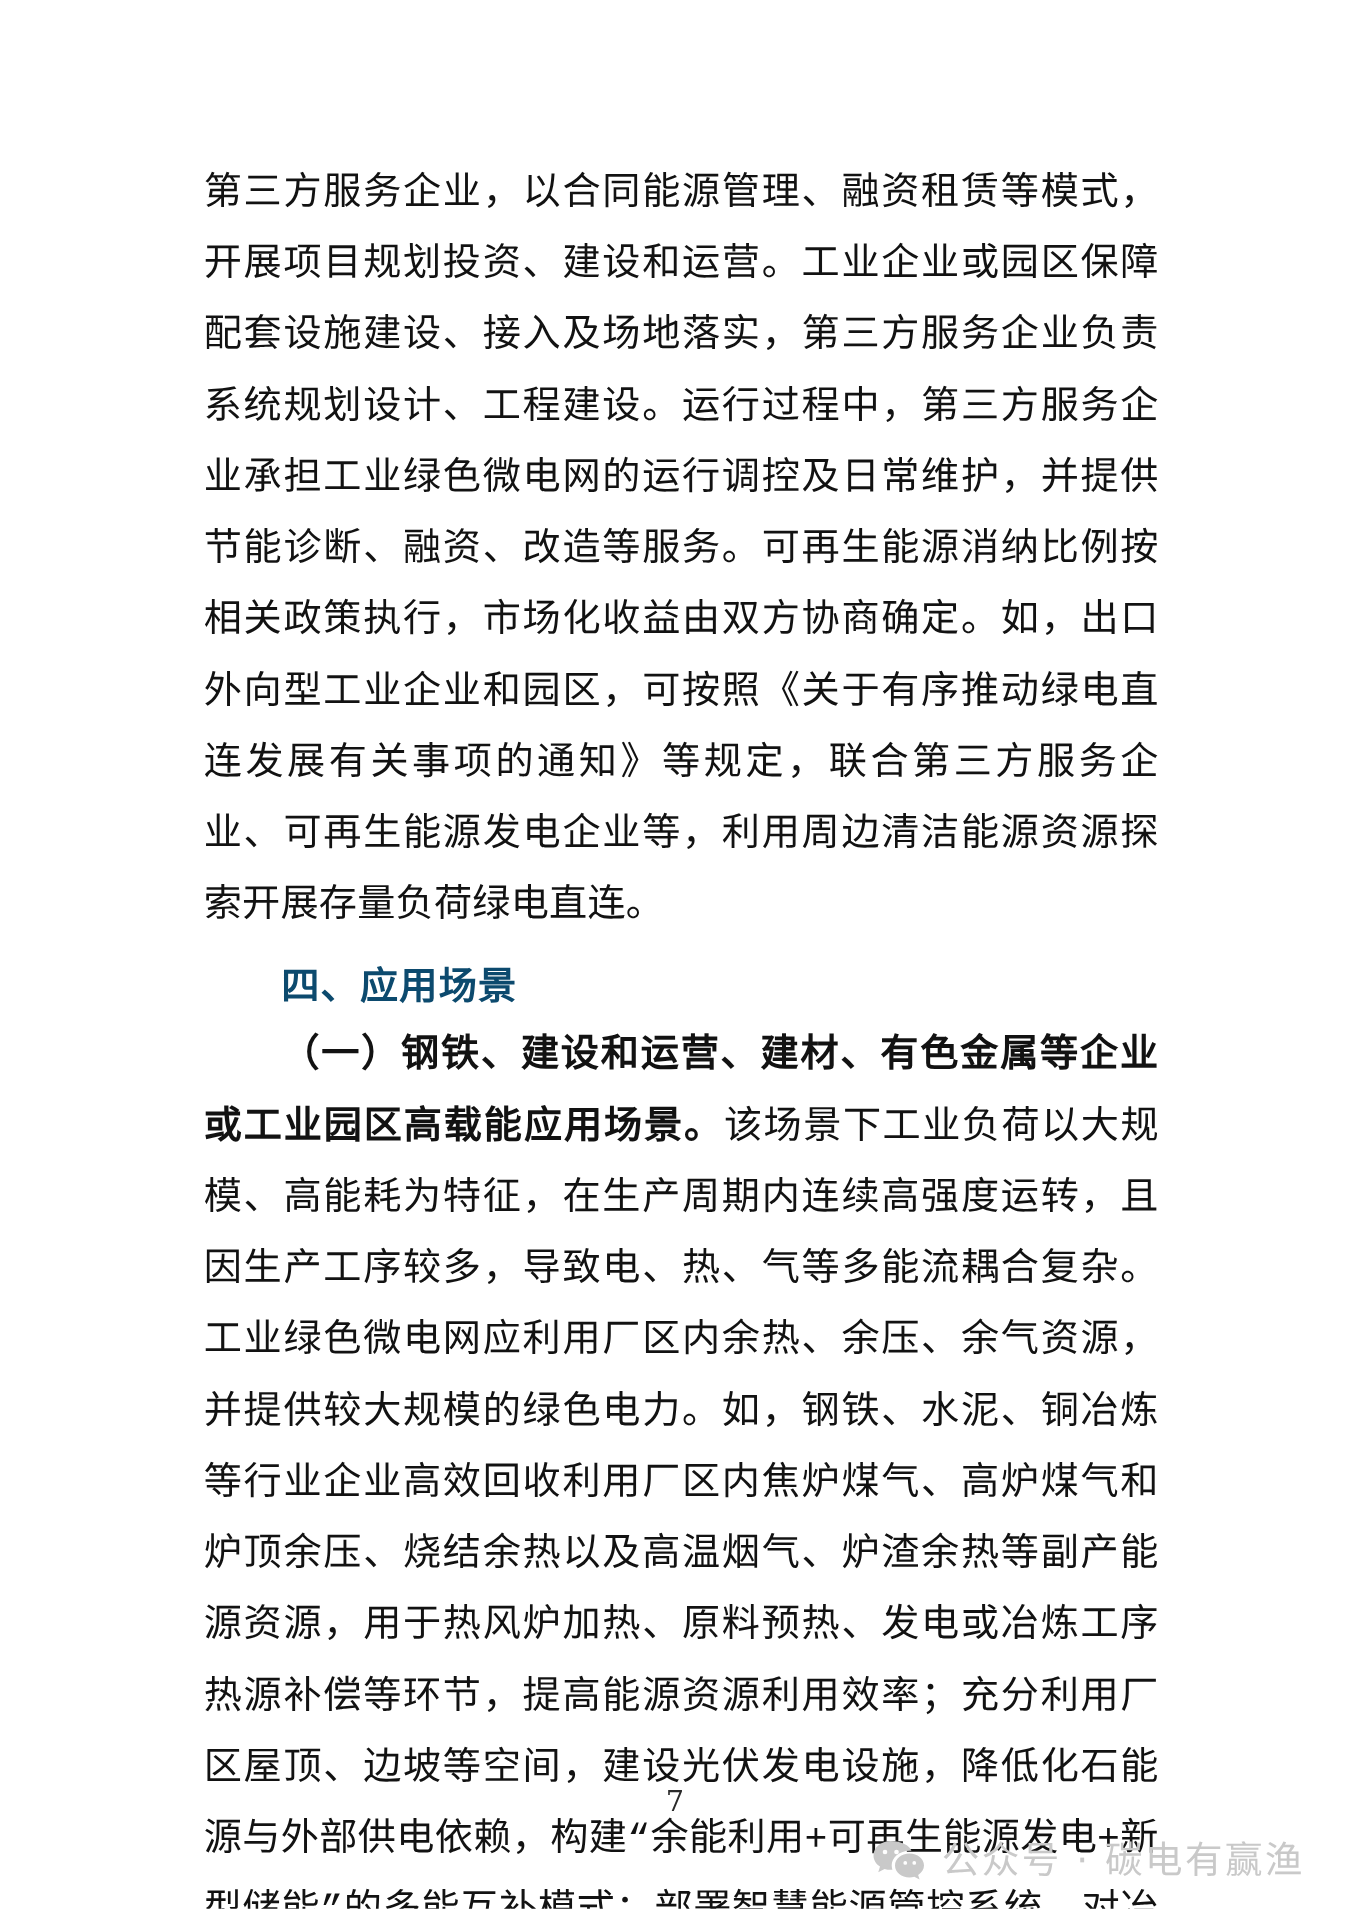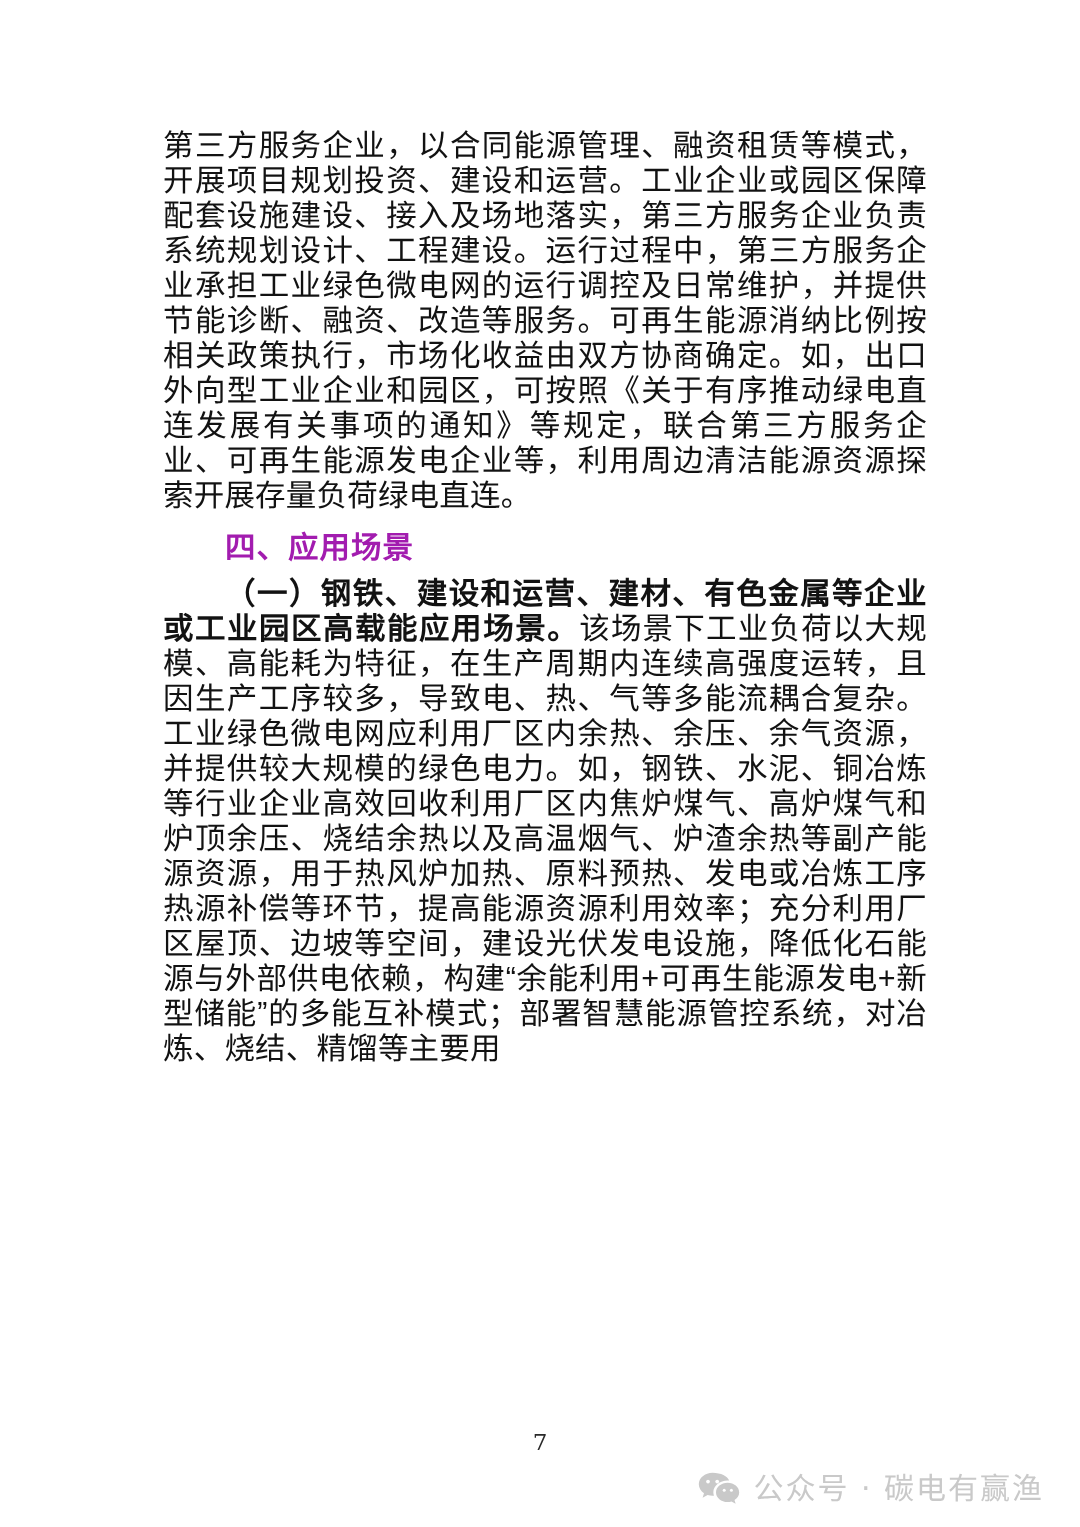--- a/index.html
+++ b/index.html
@@ -29,44 +29,44 @@
   #text-column {
     position: absolute;
     left: 163px;
     top: 128px;
     width: 764px;
   }
 
   .para {
     margin: 0;
     font-size: 30.5px;
-    line-height: 35px;
+    line-height: 57px;
     letter-spacing: 0.2px;
     text-align: justify;
     text-justify: inter-character;
     text-align-last: left;
     color: #121212;
-    font-family: Liberation Sans, sans-serif;
+    font-family: Liberation Mono, monospace;
     word-break: break-all;
   }
 
   .para.indent {
     text-indent: 62px;
   }
 
   
   .section-heading {
     margin: 0;
     font-size: 30.5px;
     line-height: 57px;
     font-weight: bold;
     text-indent: 62px;
     font-family: "DejaVu Sans", "Liberation Sans", sans-serif;
     letter-spacing: 1px;
-    color: #a21caf;
+    color: #0c4a6e;
   }
 
   
   .bold-run {
     font-weight: bold;
     letter-spacing: 0.5px;
   }
 
   .spacer-sm { height: 6px; }
 

